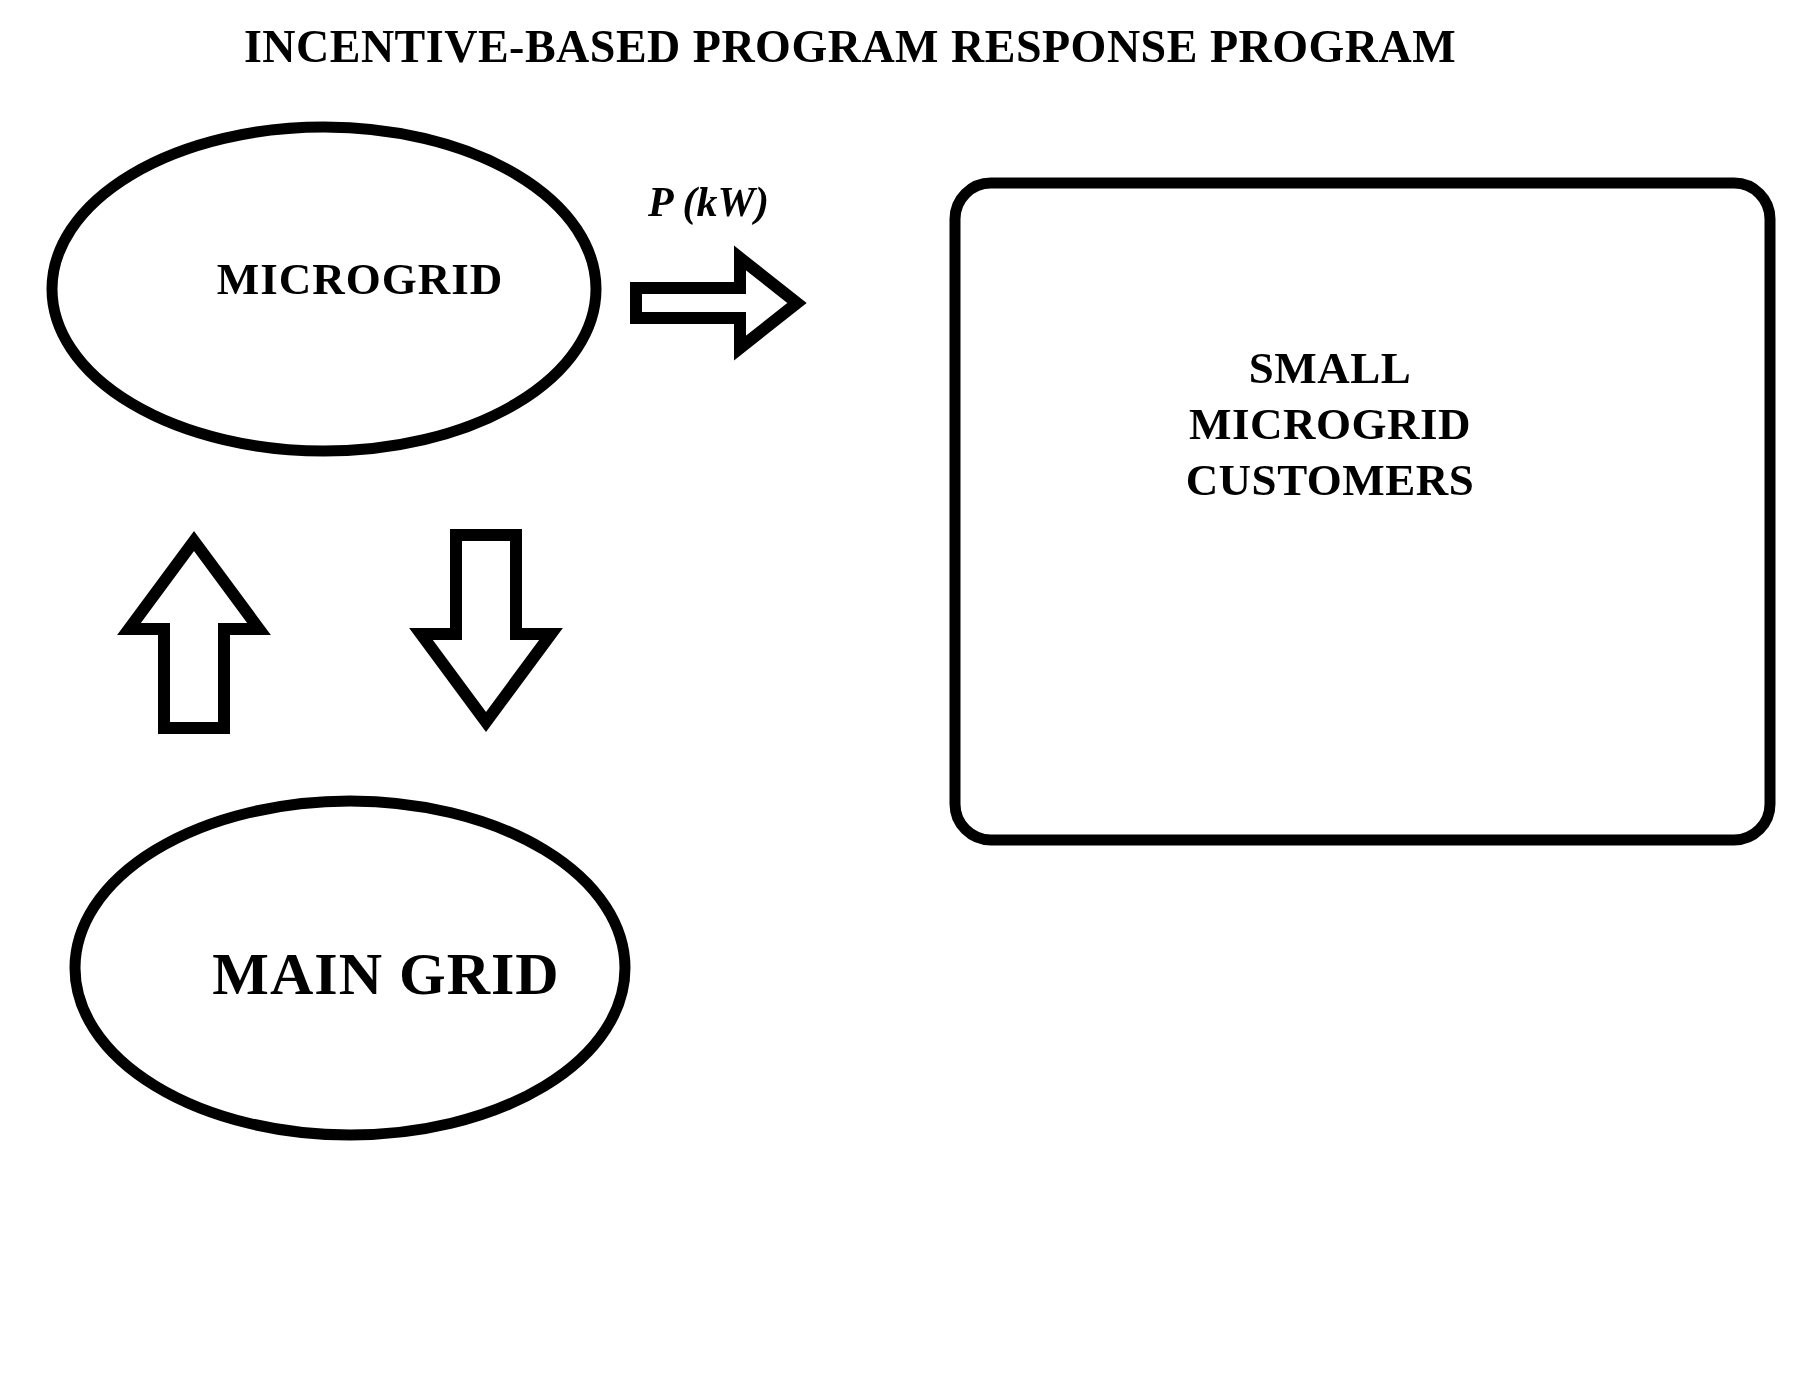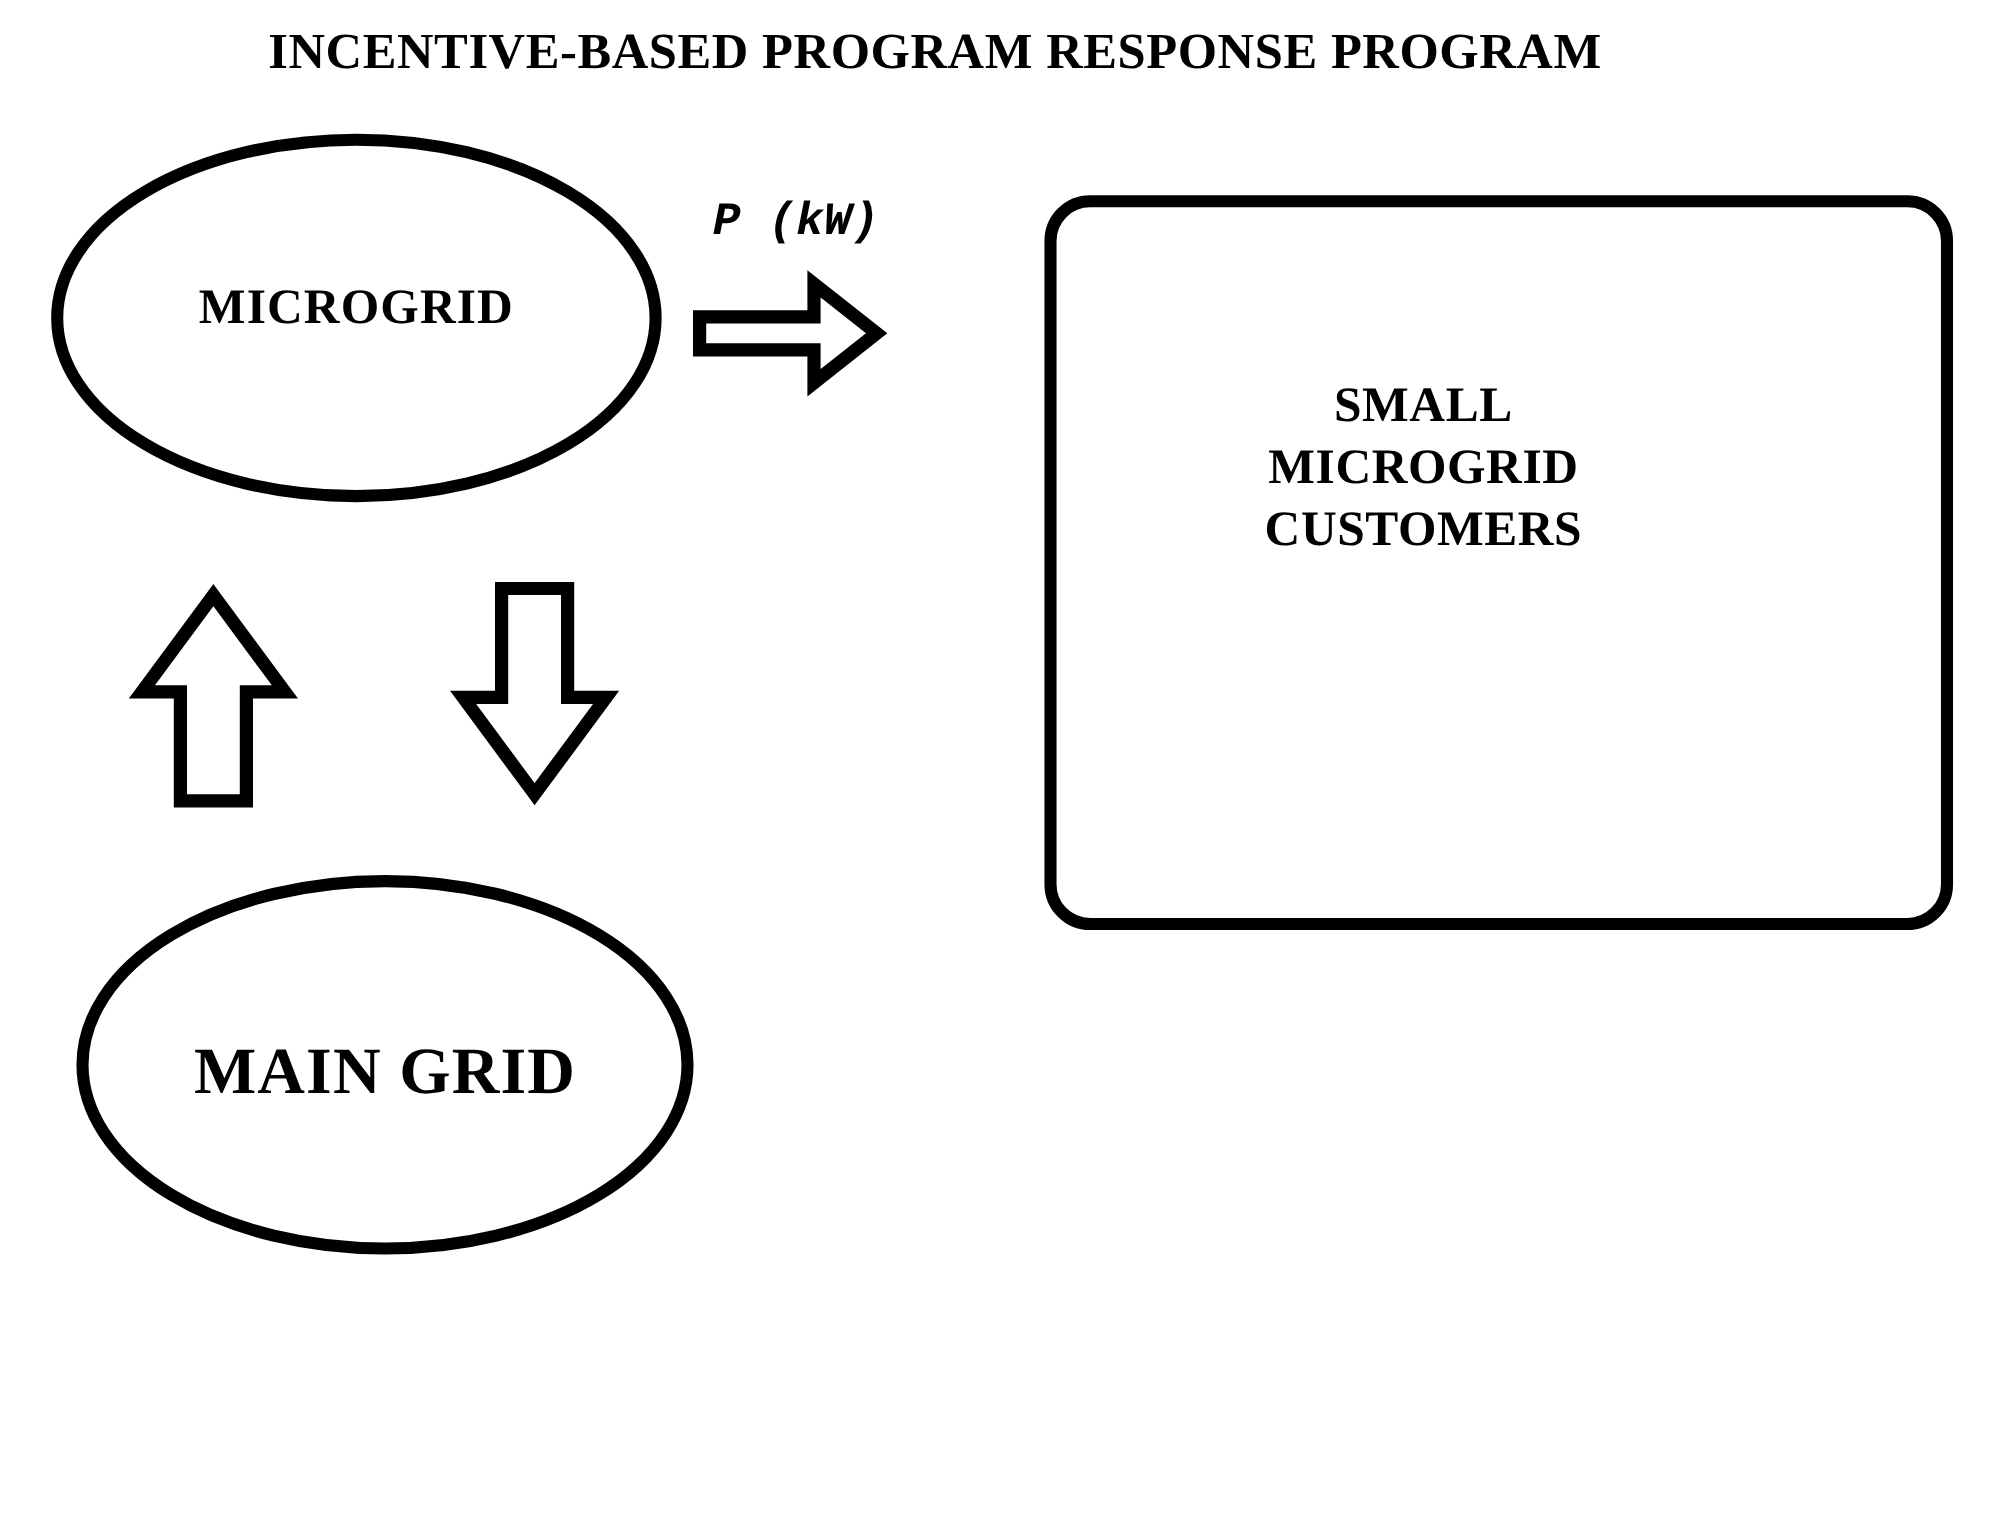--- a/index.html
+++ b/index.html
@@ -34,20 +34,21 @@
     color: #000000;
     white-space: nowrap;
   }
   .node-label {
     position: absolute;
     font-family: "Liberation Serif", "DejaVu Serif", serif;
     font-weight: bold;
     color: #000000;
     text-align: center;
     white-space: nowrap;
+    padding-left: 36px;
   }
   #microgrid-label {
     left: 48px;
     top: 253px;
     width: 552px;
     font-size: 45px;
     letter-spacing: 1px;
   }
   #maingrid-label {
     left: 75px;
@@ -59,21 +60,21 @@
   #customers-label {
     left: 950px;
     top: 340px;
     width: 688px;
     font-size: 45px;
     line-height: 56px;
     letter-spacing: 0.5px;
   }
   .flow-label {
     position: absolute;
-    font-family: Liberation Mono, monospace;
+    font-family: Liberation Serif, serif;
     font-weight: bold;
     font-style: italic;
     font-size: 42px;
     color: #000000;
     white-space: nowrap;
   }
   #p-kw-label {
     left: 648px;
     top: 178px;
   }

